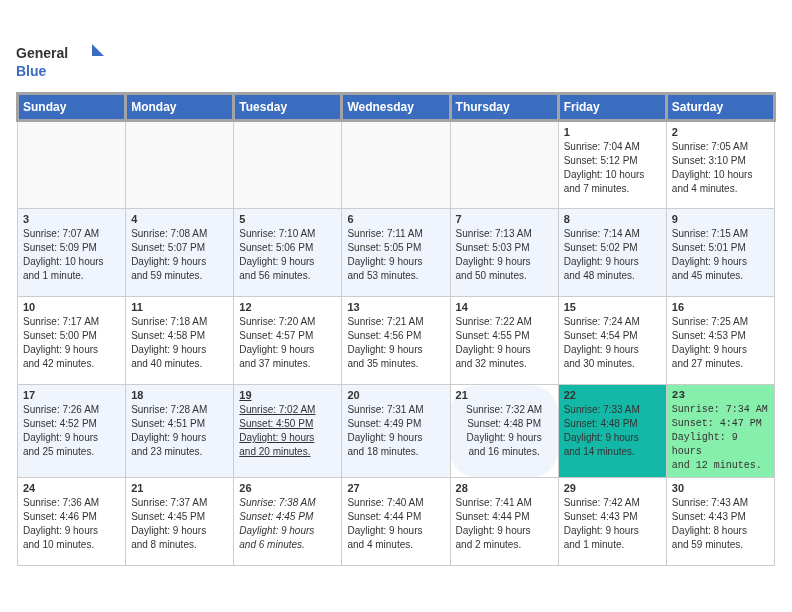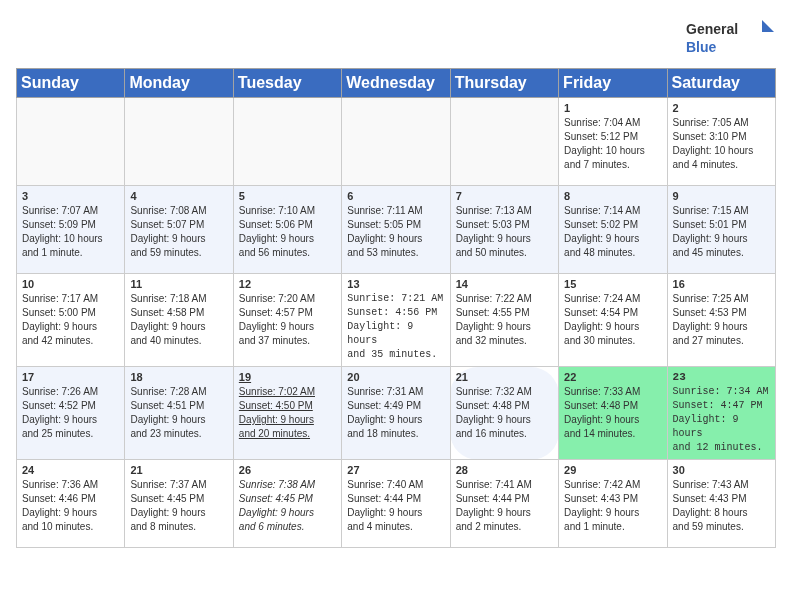--- a/index.html
+++ b/index.html
@@ -5,23 +5,24 @@
     * { margin: 0; padding: 0; box-sizing: border-box; }
     body {
       font-family: Arial, sans-serif;
       background: #fff;
       width: 792px;
       min-height: 612px;
       padding: 16px;
     }
     .header {
       display: flex;
-      justify-content: flex-end;
+      justify-content: flex-start;
       align-items: flex-start;
       margin-bottom: 12px;
+      margin-top: 24px;
     }
     .logo {
       display: flex;
       align-items: center;
       gap: 4px;
     }
     .title-block {
       text-align: right;
     }
     .month-year {
@@ -34,25 +35,25 @@
       color: #555;
     }
     table {
       width: 100%;
       border-collapse: collapse;
       table-layout: fixed;
     }
     th {
       background: #3a6cc0;
       color: #fff;
-      font-size: 16px;
+      font-size: 12px;
       font-weight: bold;
       padding: 5px 4px;
       text-align: left;
-      border: 1px solid #a3a3a3;
+      border: 3px solid #a3a3a3;
     }
     td {
       vertical-align: top;
       border: 1px solid #ccc;
       padding: 4px 5px;
       font-size: 10px;
       color: #333;
       height: 88px;
       background: #fff;
     }
@@ -193,21 +194,21 @@
         </td>
         <td>
           <span class="day-num">12</span>
           <div class="day-info" style="white-space: pre-line;">Sunrise: 7:20 AM
 Sunset: 4:57 PM
 Daylight: 9 hours
 and 37 minutes.</div>
         </td>
         <td>
           <span class="day-num">13</span>
-          <div class="day-info" style="white-space: pre-line; font-family: Liberation Mono, monospace;">Sunrise: 7:21 AM
+          <div class="day-info" style="white-space: pre-line;">Sunrise: 7:21 AM
 Sunset: 4:56 PM
 Daylight: 9 hours
 and 35 minutes.</div>
         </td>
         <td>
           <span class="day-num">14</span>
           <div class="day-info" style="white-space: pre-line;">Sunrise: 7:22 AM
 Sunset: 4:55 PM
 Daylight: 9 hours
 and 32 minutes.</div>
@@ -251,26 +252,26 @@
         </td>
         <td style="background: rgb(240, 244, 252);">
           <span class="day-num">20</span>
           <div class="day-info" style="white-space: pre-line;">Sunrise: 7:31 AM
 Sunset: 4:49 PM
 Daylight: 9 hours
 and 18 minutes.</div>
         </td>
         <td style="background: rgb(240, 244, 252); border-radius: 28px;">
           <span class="day-num">21</span>
-          <div class="day-info" style="white-space: pre-line;">Sunrise: 7:32 AM
+          <div class="day-info" style="white-space: pre-line; text-align: center;">Sunrise: 7:32 AM
 Sunset: 4:48 PM
 Daylight: 9 hours
 and 16 minutes.</div>
         </td>
-        <td style="background: #86efac;">
+        <td style="background: #14b8a6;">
           <span class="day-num">22</span>
           <div class="day-info" style="white-space: pre-line;">Sunrise: 7:33 AM
 Sunset: 4:48 PM
 Daylight: 9 hours
 and 14 minutes.</div>
         </td>
         <td style="background: #86efac; font-family: Liberation Mono, monospace;">
           <span class="day-num">23</span>
           <div class="day-info" style="white-space: pre-line;">Sunrise: 7:34 AM
 Sunset: 4:47 PM

